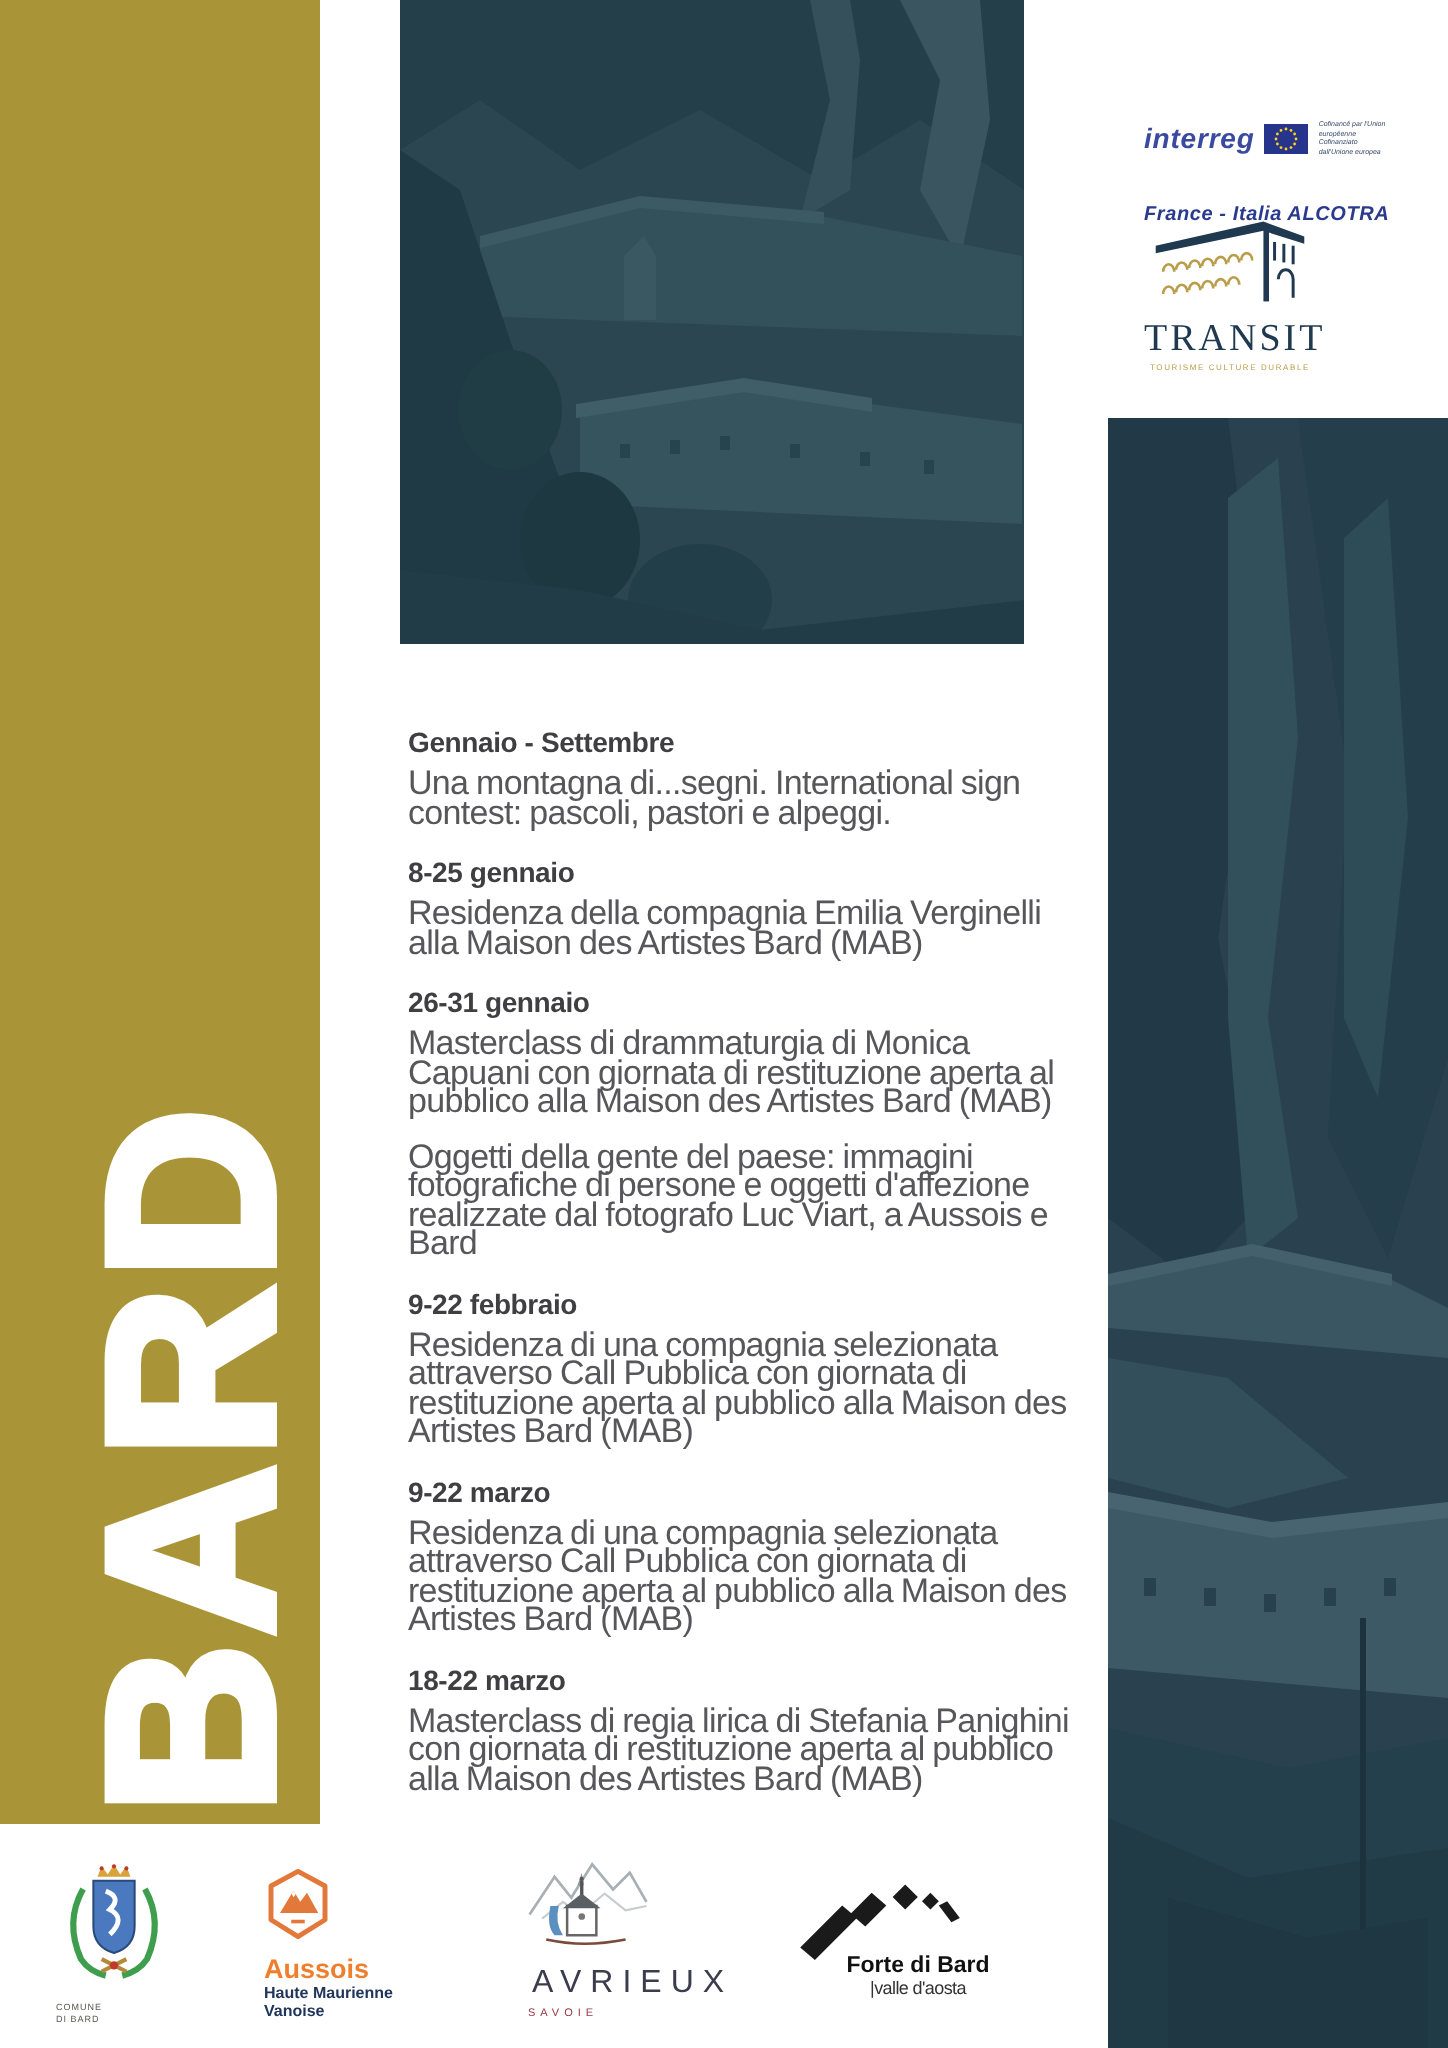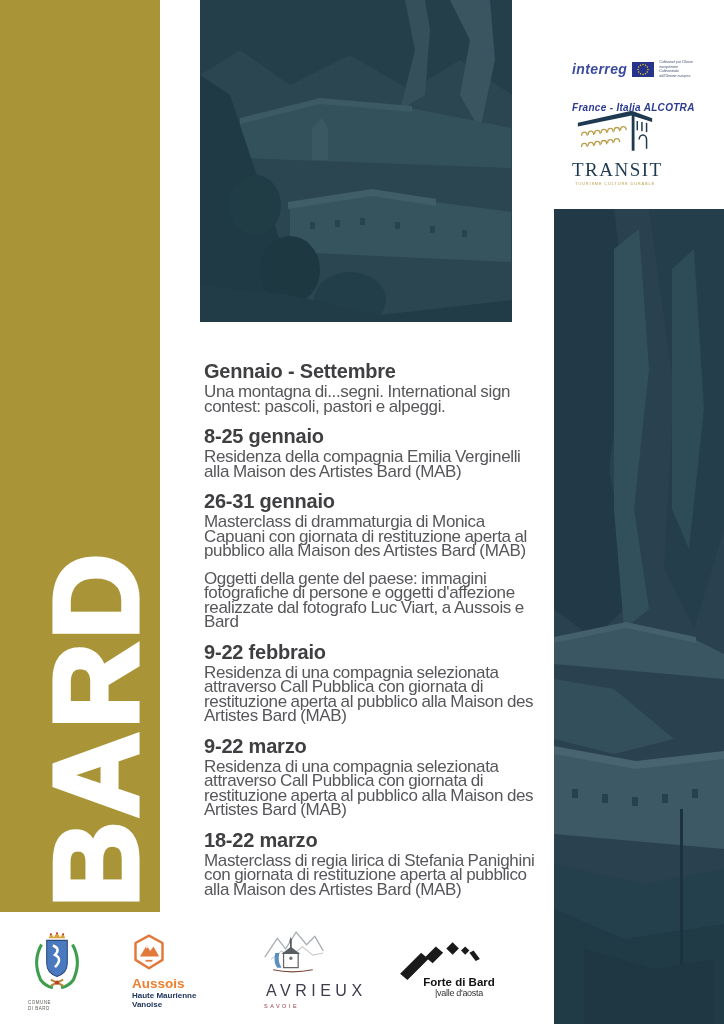--- a/index.html
+++ b/index.html
@@ -31,21 +31,21 @@
 
   
   .transit { position:absolute; left:560px; top:108px; width:86px; text-align:center;margin-left:12px; }
   .transit svg { display:block; margin:0 auto; }
   .transit-name { color:#1e3950; font-family:"Liberation Serif", serif; font-size:19px; letter-spacing:1.5px; line-height:20px; }
   .transit-sub { color:#b99d49; font-size:4px; letter-spacing:0.8px; margin-top:1px; }
 
   
   .events { position:absolute; left:204px; top:362px; width:338px; }
   .event { margin-bottom:13px; }
-  .event h3 { color:#3f3e41; font-size:20px; line-height:19px; font-weight:bold; margin-bottom:4px; letter-spacing:-0.2px; }
+  .event h3 { color:#3f3e41; font-size:14px; line-height:19px; font-weight:bold; margin-bottom:4px; letter-spacing:-0.2px; }
   .event p { color:#57565a; font-size:17px; line-height:14.5px; letter-spacing:-0.35px; word-spacing:-0.5px; }
 
   
   .footer-logo { position:absolute; }
   .comune { left:28px; top:928px; width:66px; }
   .comune-caption { font-size:4.5px; line-height:5.5px; color:#5a5a52; letter-spacing:0.5px; margin-top:2px; }
   .aussois { left:132px; top:934px; width:72px; }
   .aussois-name { color:#ee7f2f; font-size:13.5px; font-weight:bold; margin-top:2px; }
   .aussois-sub { color:#20355c; font-size:8px; line-height:9px; font-weight:bold; }
   .avrieux { left:262px; top:928px; width:72px; }

